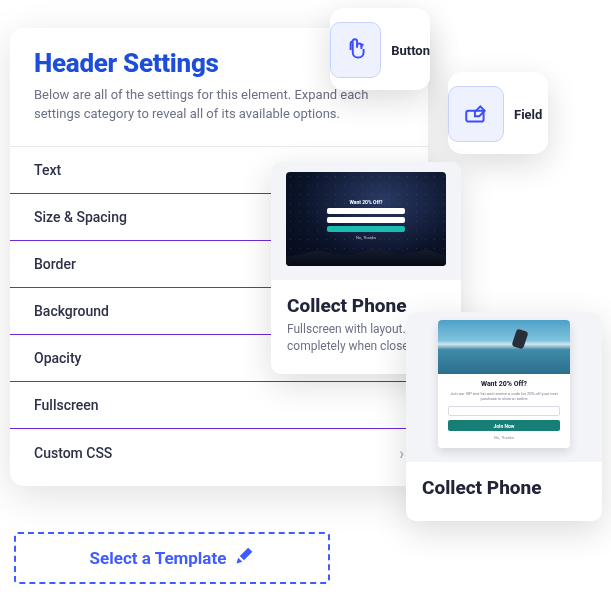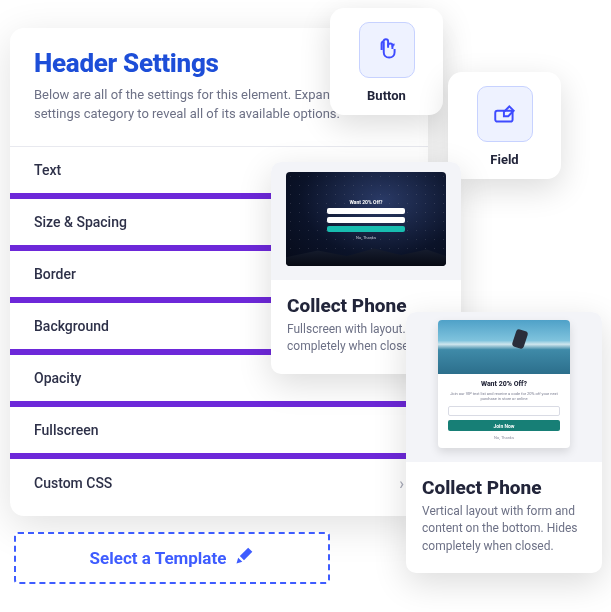--- a/index.html
+++ b/index.html
@@ -26,21 +26,21 @@
   }
   .settings-header { padding: 20px 24px 14px 24px; }
   .settings-title { font-size: 26px; font-weight: 800; color: #1d4ed8; margin-bottom: 8px; letter-spacing: -0.3px;}
   .settings-desc { font-size: 13px; color: #6d7186; line-height: 1.45; }
   .cat-list { margin-top: 8px; }
   .cat-item {
     padding: 15px 24px;
     font-size: 14px;
     color: #2d3048;
     font-weight: 500;
-    border-top: 6px solid #6d28d9;
+    border-top: 1px solid #6d28d9;
     display: flex;
     align-items: center;
     justify-content: space-between;
     cursor: pointer;
   }
   .cat-item:first-child { border-top: 1px solid #e8e9ef; }
   .chev { color: #a8aab8; font-size: 16px; }
 
   
   .select-template {
@@ -62,24 +62,24 @@
     cursor: pointer;
   }
   .select-template svg { width: 20px; height: 20px; }
 
   
   .chip {
     position: absolute;
     background: #fff;
     border-radius: 14px;
     box-shadow: 0 10px 32px rgba(0,0,0,0.14);
-    width: 113px;
+    width: 100px;
     padding: 14px 0 12px 0;
     display: flex;
-    flex-direction: column;
+    flex-direction: row;
     align-items: center;
     gap: 10px;
   }
   .chip-icon {
     width: 56px;
     height: 56px;
     background: #eef2ff;
     border: 1px solid #c7d2ff;
     border-radius: 10px;
     display: flex;
@@ -251,15 +251,14 @@
         <div class="tp-title">Want 20% Off?</div>
         <div class="tp-sub">Join our VIP text list and receive a code for 20% off your next purchase in store or online</div>
         <div class="tp-input"></div>
         <div class="tp-btn">Join Now</div>
         <div class="tp-link">No, Thanks</div>
       </div>
     </div>
   </div>
   <div class="tpl-meta">
     <div class="tpl-title">Collect Phone</div>
-    <div class="tpl-desc">Vertical layout with form and content on the bottom. Hides completely when closed.</div>
   </div>
 </div>
 
 </body></html>

